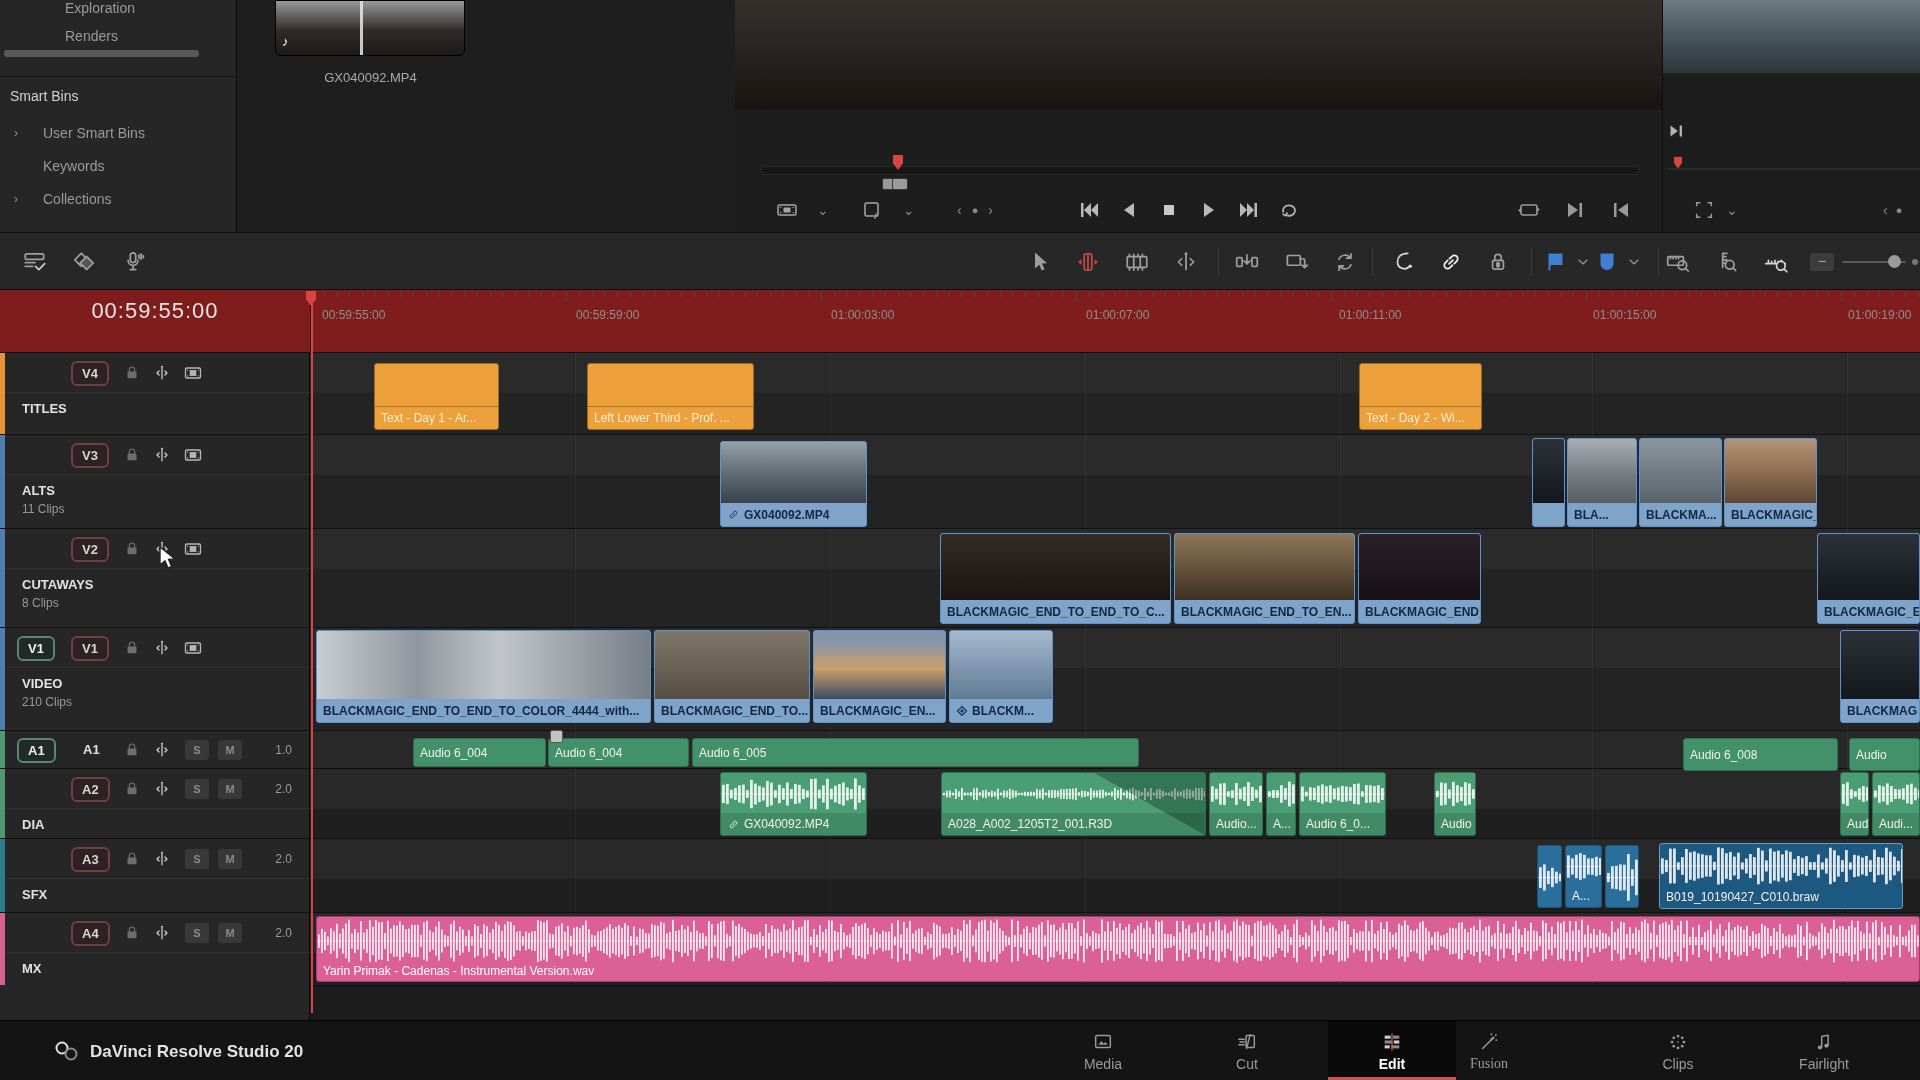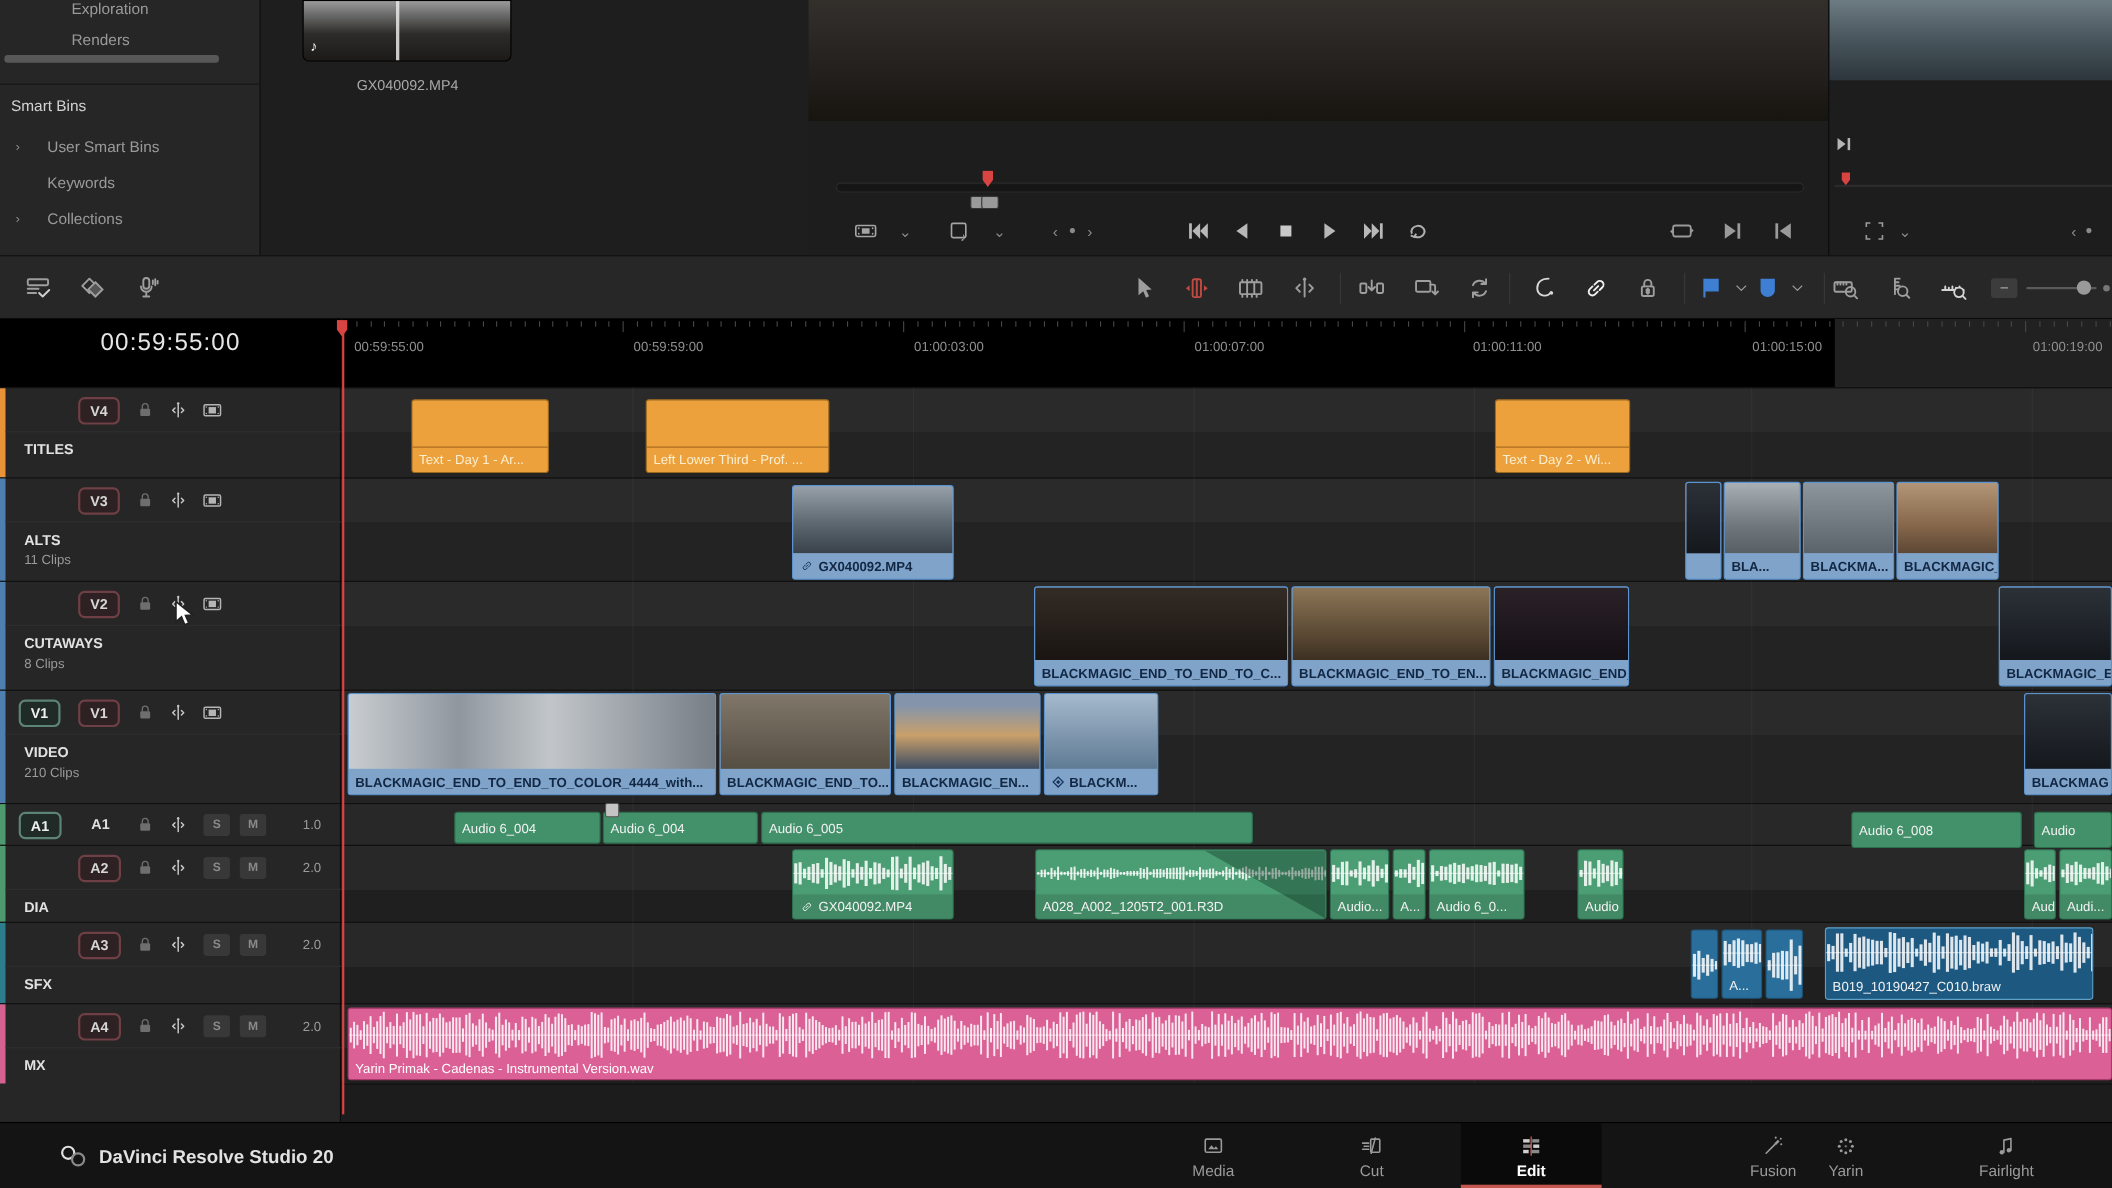--- a/index.html
+++ b/index.html
@@ -47,21 +47,21 @@
     border-top:1px solid #101010; border-bottom:1px solid #0c0c0c; }
   .ticon { position:absolute; top:16px; width:26px; height:26px; display:flex; align-items:center; justify-content:center;}
   .tsep { position:absolute; top:15px; width:1px; height:28px; background:#3a3a3a; }
   #zoom-minus { position:absolute; left:1810px; top:20px; width:24px; height:18px; background:#3c3c3c;
     border-radius:3px; color:#aaa; text-align:center; line-height:16px; font-size:14px;}
   #zoom-slider { position:absolute; left:1842px; top:28px; width:64px; height:2px; background:#5a5a5a; border-radius:1px;}
   #zoom-handle { position:absolute; left:1888px; top:22px; width:13px; height:13px; border-radius:50%; background:#9a9a9a;}
   #zoom-dot { position:absolute; left:1912px; top:26px; width:6px; height:6px; border-radius:50%; background:#777;}
 
   
-  #tc-row { left:0; top:290px; width:1668px; height:62px; background:#000000; }
+  #tc-row { left:0; top:290px; width:1920px; height:62px; background:#7f1d1d; }
   #tc-display { position:absolute; left:0; top:8px; width:310px; text-align:center;
     font-size:22px; color:#e6e6e6; letter-spacing:1px; font-weight:500; }
   #ruler { position:absolute; left:310px; top:0; width:1610px; height:62px; border-left:1px solid #141414; }
   .tick { position:absolute; top:2px; width:1px; background:#474747; }
   .ruler-label { position:absolute; top:18px; color:#8f8f8f; font-size:12px; }
 
   
   #timeline { left:0; top:352px; width:1920px; height:668px; background:#1c1c1c; }
   .track-row { position:absolute; left:0; width:1920px; border-top:1px solid #101010; }
   #headers-col { position:absolute; left:0; top:0; width:310px; height:668px; background:#262626; border-right:1px solid #0a0a0a;}
@@ -1905,21 +1905,21 @@
               <rect x="13" y="5" width="7" height="3.4" fill="#8a8a8a"></rect>
               <rect x="4" y="10.3" width="8.5" height="3.4" fill="#8a8a8a"></rect>
               <rect x="14" y="10.3" width="6" height="3.4" fill="#cfcfcf"></rect>
               <rect x="4" y="15.6" width="5.5" height="3.4" fill="#cfcfcf"></rect>
               <rect x="11.5" y="15.6" width="8.5" height="3.4" fill="#8a8a8a"></rect>
               <line x1="12" y1="2.5" x2="12" y2="21.5" stroke="#c4564f" stroke-width="1.4"></line>
             </svg>
           </span>
           <span>Edit</span>
         </div>
-        <div class="page-tab" style="left: 1548px;">
+        <div class="page-tab" style="left: 1425px; font-family: Liberation Serif, serif;">
           <span>
             <svg width="22" height="22" viewBox="0 0 24 24">
               <path d="M5 19 L14 10" fill="none" stroke="#9a9a9a" stroke-width="1.6" stroke-linecap="round" stroke-linejoin="round"></path>
               <path d="M14 10 l3.5 -3.5" stroke="#9a9a9a" stroke-width="2.4"></path>
               <circle cx="19.5" cy="4.5" r="1" fill="#9a9a9a"></circle>
               <circle cx="20" cy="10" r="1" fill="#9a9a9a"></circle>
               <circle cx="14.5" cy="3.5" r="1" fill="#9a9a9a"></circle>
             </svg>
           </span>
           <span>Fusion</span>
@@ -1931,21 +1931,21 @@
               <circle cx="16.6" cy="16.6" r="1.5" fill="#9a9a9a"></circle>
               <circle cx="12.0" cy="18.5" r="1.5" fill="#9a9a9a"></circle>
               <circle cx="7.4" cy="16.6" r="1.5" fill="#9a9a9a"></circle>
               <circle cx="5.5" cy="12.0" r="1.5" fill="#9a9a9a"></circle>
               <circle cx="7.4" cy="7.4" r="1.5" fill="#9a9a9a"></circle>
               <circle cx="12.0" cy="5.5" r="1.5" fill="#9a9a9a"></circle>
               <circle cx="16.6" cy="7.4" r="1.5" fill="#9a9a9a"></circle>
               <circle cx="12" cy="12" r="1.2" fill="#6a6a6a"></circle>
             </svg>
           </span>
-          <span>Yarin</span>
+          <span>Clips</span>
         </div>
         <div class="page-tab" style="left: 1760px;">
           <span>
             <svg width="22" height="22" viewBox="0 0 24 24">
               <path d="M9.5 18 V6 l7 -1.5 V16" fill="none" stroke="#9a9a9a" stroke-width="1.6" stroke-linecap="round" stroke-linejoin="round"></path>
               <circle cx="7.5" cy="18" r="2.2" fill="#9a9a9a"></circle>
               <circle cx="14.5" cy="16" r="2.2" fill="#9a9a9a"></circle>
             </svg>
           </span>
           <span>Fairlight</span>

